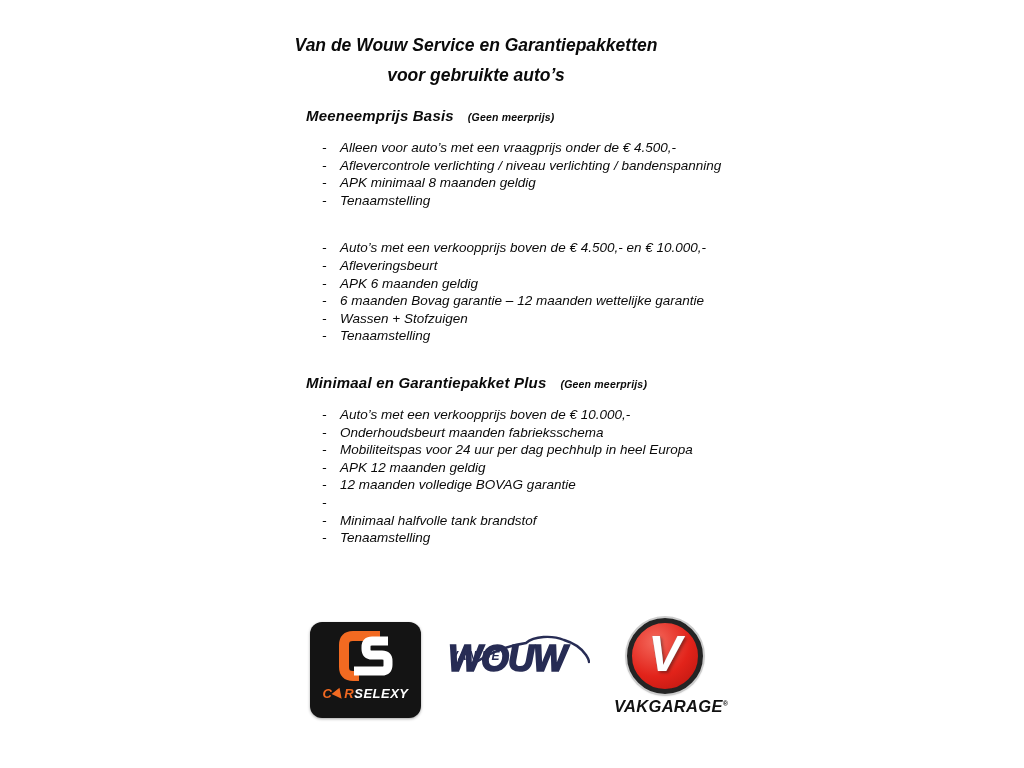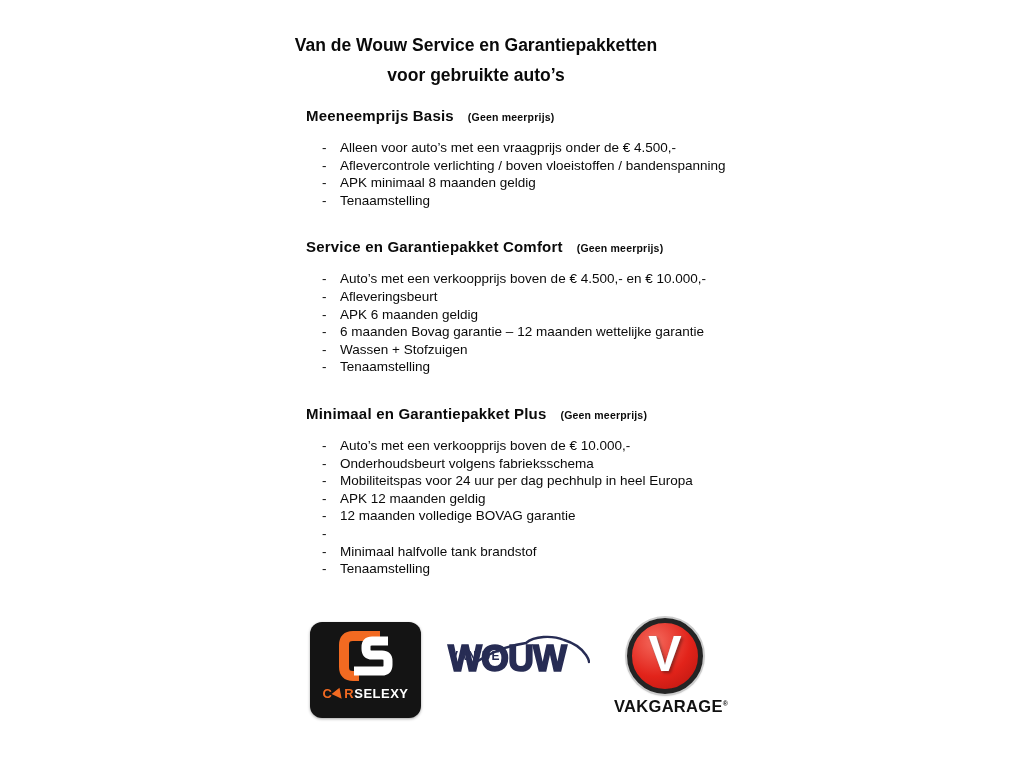--- a/index.html
+++ b/index.html
@@ -5,20 +5,21 @@
   * { box-sizing: border-box; }
   html, body { margin: 0; padding: 0; background: #ffffff; }
   .page {
     position: relative;
     width: 952px;
     height: 768px;
     background: #ffffff;
     font-family: "Liberation Sans", sans-serif;
     color: #000;
     overflow: hidden;
+    font-style: italic;
   }
 
   
   .title-block {
     position: absolute;
     top: 30px;
     left: 0;
     width: 100%;
     text-align: center;
   }
@@ -178,33 +179,32 @@
   <div class="content">
 
     <h2 class="section-heading"><span>Meeneemprijs Basis</span><span class="section-note">(Geen meerprijs)</span></h2>
     <ul class="items">
       <li>
           <span class="dash">-</span>
           <span>Alleen voor auto’s met een vraagprijs onder de € 4.500,-</span>
         </li>
       <li>
           <span class="dash">-</span>
-          <span>Aflevercontrole verlichting / boven vloeistoffen / bandenspanning</span>
+          <span>Aflevercontrole verlichting / niveau verlichting / bandenspanning</span>
         </li>
       <li>
           <span class="dash">-</span>
           <span>APK minimaal 8 maanden geldig</span>
         </li>
       <li>
           <span class="dash">-</span>
           <span>Tenaamstelling</span>
         </li>
     </ul>
 
-    <h2 class="section-heading"><span>Service en Garantiepakket Comfort</span><span class="section-note">(Geen meerprijs)</span></h2>
     <ul class="items">
       <li>
           <span class="dash">-</span>
           <span>Auto’s met een verkoopprijs boven de € 4.500,- en € 10.000,-</span>
         </li>
       <li>
           <span class="dash">-</span>
           <span>Afleveringsbeurt</span>
         </li>
       <li>
@@ -226,21 +226,21 @@
     </ul>
 
     <h2 class="section-heading"><span>Minimaal en Garantiepakket Plus</span><span class="section-note">(Geen meerprijs)</span></h2>
     <ul class="items">
       <li>
           <span class="dash">-</span>
           <span>Auto’s met een verkoopprijs boven de € 10.000,-</span>
         </li>
       <li>
           <span class="dash">-</span>
-          <span>Onderhoudsbeurt volgens fabrieksschema</span>
+          <span>Onderhoudsbeurt maanden fabrieksschema</span>
         </li>
       <li>
           <span class="dash">-</span>
           <span>Mobiliteitspas voor 24 uur per dag pechhulp in heel Europa</span>
         </li>
       <li>
           <span class="dash">-</span>
           <span>APK 12 maanden geldig</span>
         </li>
       <li>

